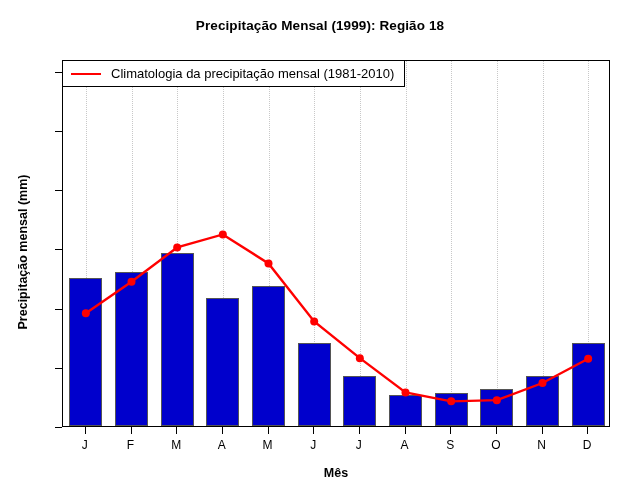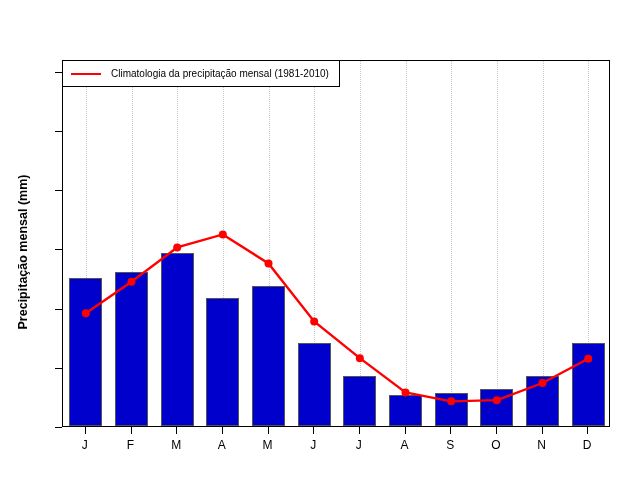--- a/index.html
+++ b/index.html
@@ -148,43 +148,45 @@
     z-index: 6;
   }
   .legend-swatch {
     width: 30px;
     height: 0;
     border-top: 2px solid #FF0000;
     margin-right: 10px;
     flex: none;
   }
   .legend-text {
-    font-size: 10px;
+    font-size: 13px;
     color: #000000;
     white-space: nowrap;
   }
 
   
   .source-note {
     position: absolute;
     right: 12px;
     top: 67px;
     font-size: 11.5px;
     color: #808080;
     z-index: 6;
     white-space: nowrap;
   }
 </style>
 </head>
 <body>
 
 <div id="chart-root">
 
+  <div class="chart-title">Precipitação Mensal (1999): Região 18</div>
 
   <div class="ylabel">Precipitação mensal (mm)</div>
+  <div class="xlabel">Mês</div>
 
   <div class="plot-area">
     <div class="plot-inner" id="plot-inner">
       <div id="gridlines">
           <div class="gridline-v" style="left: 22.8333px;"></div>
           <div class="gridline-v" style="left: 68.5px;"></div>
           <div class="gridline-v" style="left: 114.167px;"></div>
           <div class="gridline-v" style="left: 159.833px;"></div>
           <div class="gridline-v" style="left: 205.5px;"></div>
           <div class="gridline-v" style="left: 251.167px;"></div>

